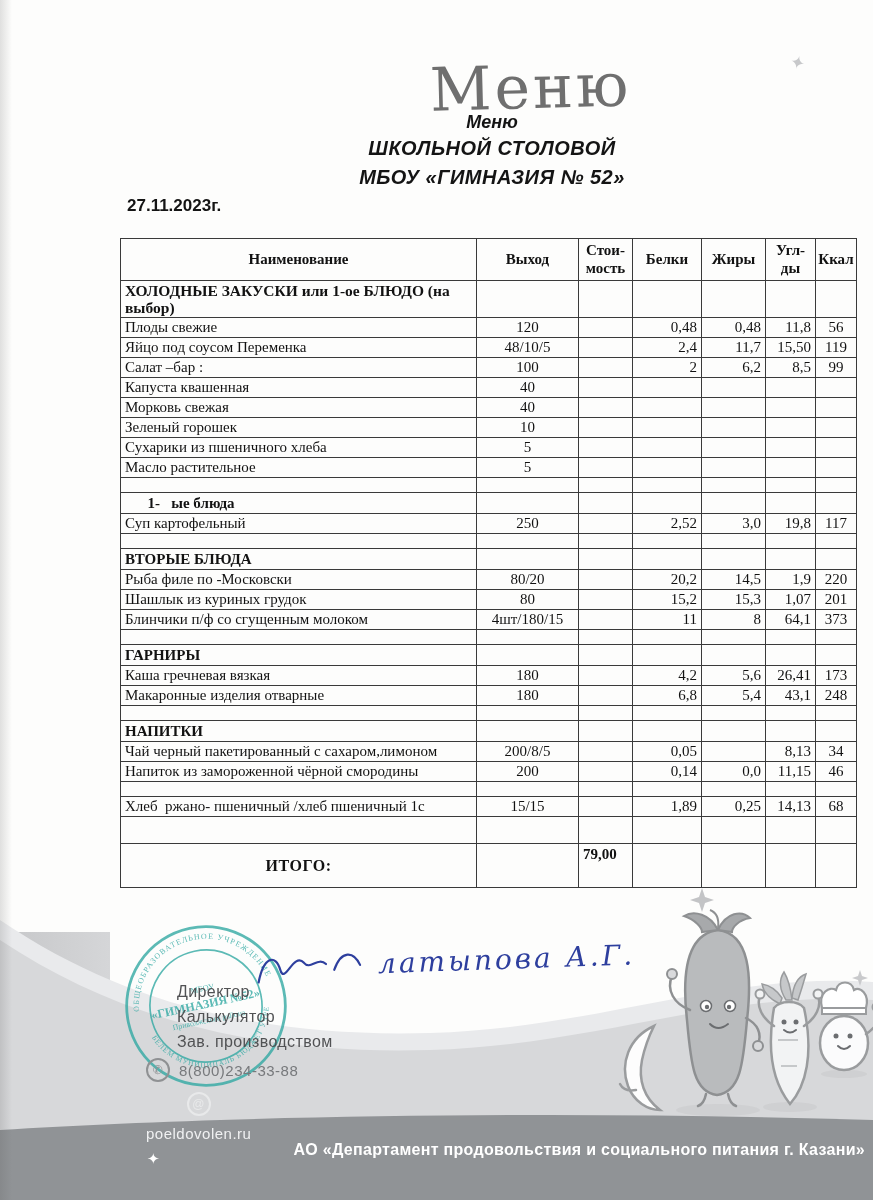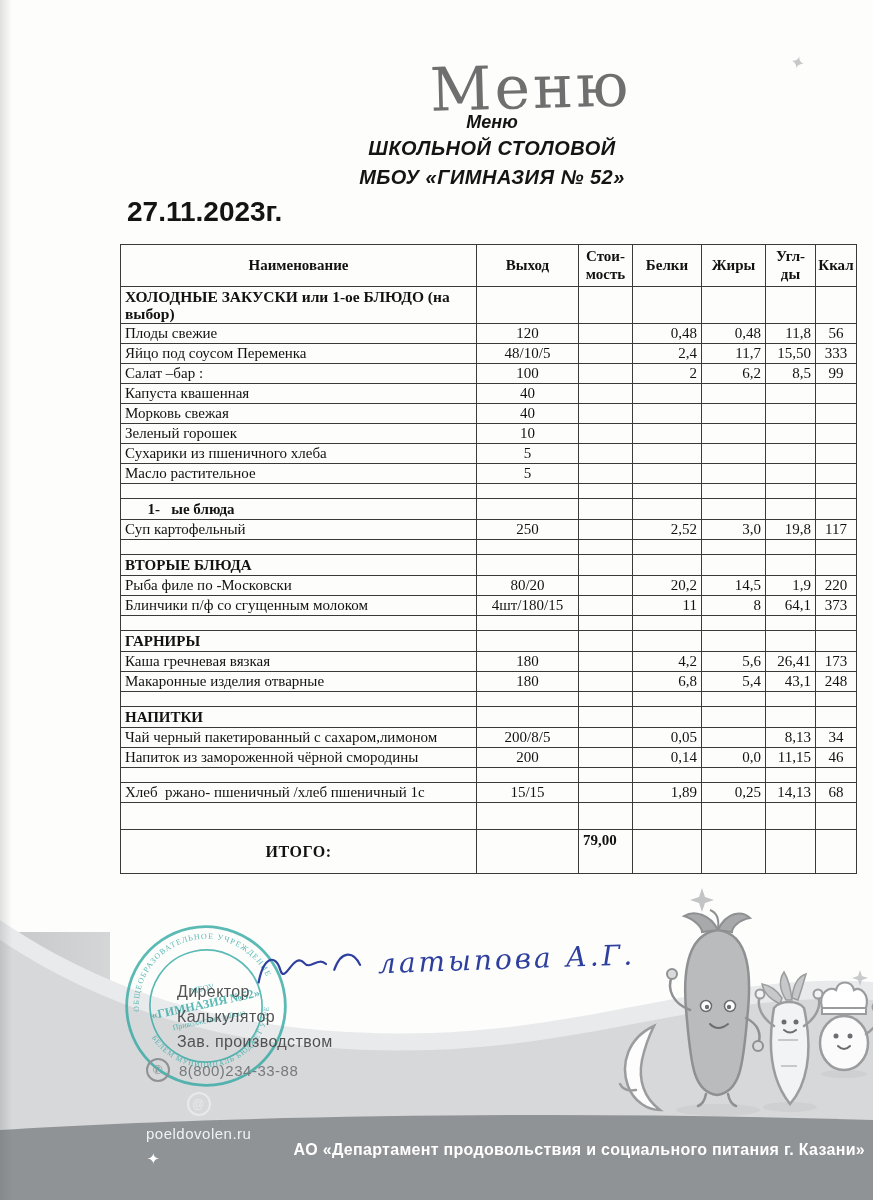--- a/index.html
+++ b/index.html
@@ -23,26 +23,26 @@
     position:absolute;left:112px;top:112px;width:760px;
     text-align:center;z-index:2;
     font-family:"Liberation Sans",sans-serif;
   }
   .title-small{font-weight:bold;font-style:italic;font-size:18px;}
   .subtitle1{font-weight:bold;font-style:italic;font-size:20px;margin-top:4px;letter-spacing:.5px;}
   .subtitle2{font-weight:bold;font-style:italic;font-size:20px;margin-top:6px;letter-spacing:.5px;}
   .doc-date{
     position:absolute;left:127px;top:196px;
     font-family:"Liberation Sans",sans-serif;
-    font-weight:bold;font-size:28px;z-index:2;
+    font-weight:bold;font-size:17px;z-index:2;
   }
 
   
   .menu-table{
-    position:absolute;left:120px;top:244px;width:736px;
+    position:absolute;left:120px;top:238px;width:736px;
     border-collapse:collapse;table-layout:fixed;
     font-family:"Liberation Serif",serif;color:#121212;
     z-index:2;background:rgba(255,255,255,0);
   }
   .menu-table td,.menu-table th{border:1px solid #3a3a3a;overflow:hidden;}
   .menu-table th{
     font-size:15px;font-weight:bold;white-space:pre-line;
     vertical-align:middle;text-align:center;line-height:1.15;padding:2px;
   }
   .menu-table thead tr{height:42px;}
@@ -179,21 +179,21 @@
           <td class="c-ugl">11,8</td>
           <td class="c-kkal">56</td>
         </tr>
         <tr class="r-item">
           <td class="c-name">Яйцо под соусом Переменка</td>
           <td class="c-vyhod">48/10/5</td>
           <td class="c-stoimost"></td>
           <td class="c-belki">2,4</td>
           <td class="c-zhiry">11,7</td>
           <td class="c-ugl">15,50</td>
-          <td class="c-kkal">333</td>
+          <td class="c-kkal">119</td>
         </tr>
         <tr class="r-item">
           <td class="c-name">Салат –бар :</td>
           <td class="c-vyhod">100</td>
           <td class="c-stoimost"></td>
           <td class="c-belki">2</td>
           <td class="c-zhiry">6,2</td>
           <td class="c-ugl">8,5</td>
           <td class="c-kkal">99</td>
         </tr>
@@ -288,20 +288,29 @@
           <td class="c-kkal"></td>
         </tr>
         <tr class="r-item">
           <td class="c-name">Рыба филе по -Московски</td>
           <td class="c-vyhod">80/20</td>
           <td class="c-stoimost"></td>
           <td class="c-belki">20,2</td>
           <td class="c-zhiry">14,5</td>
           <td class="c-ugl">1,9</td>
           <td class="c-kkal">220</td>
+        </tr>
+        <tr class="r-item">
+          <td class="c-name">Шашлык из куриных грудок</td>
+          <td class="c-vyhod">80</td>
+          <td class="c-stoimost"></td>
+          <td class="c-belki">15,2</td>
+          <td class="c-zhiry">15,3</td>
+          <td class="c-ugl">1,07</td>
+          <td class="c-kkal">201</td>
         </tr>
         <tr class="r-item">
           <td class="c-name">Блинчики п/ф со сгущенным молоком</td>
           <td class="c-vyhod">4шт/180/15</td>
           <td class="c-stoimost"></td>
           <td class="c-belki">11</td>
           <td class="c-zhiry">8</td>
           <td class="c-ugl">64,1</td>
           <td class="c-kkal">373</td>
         </tr>

